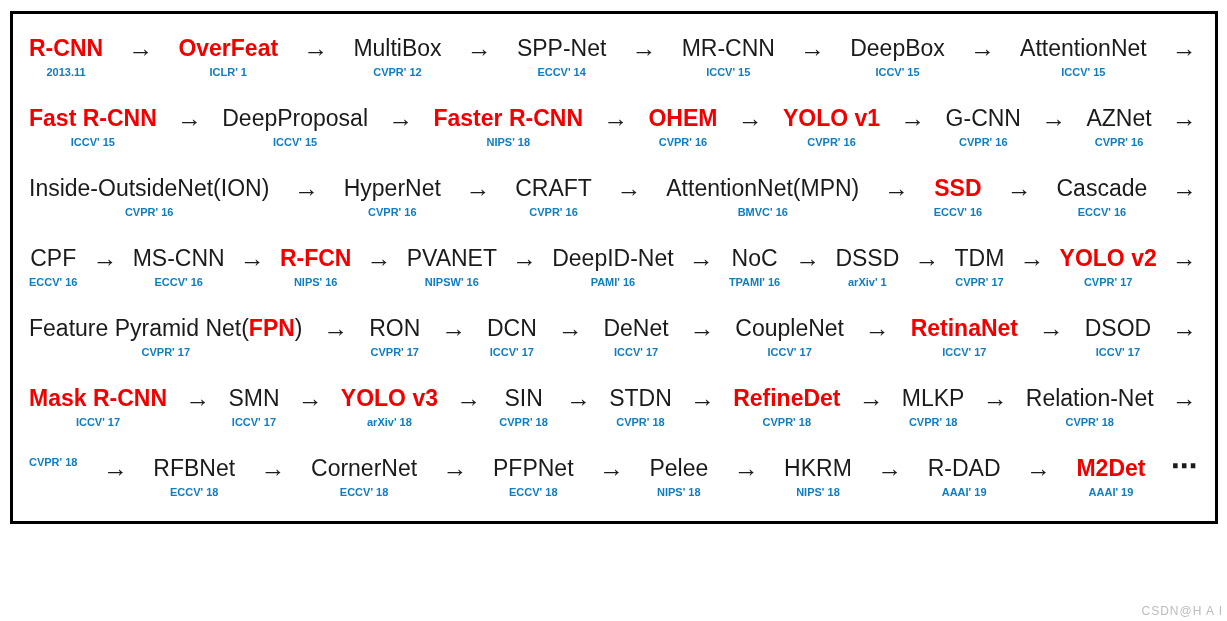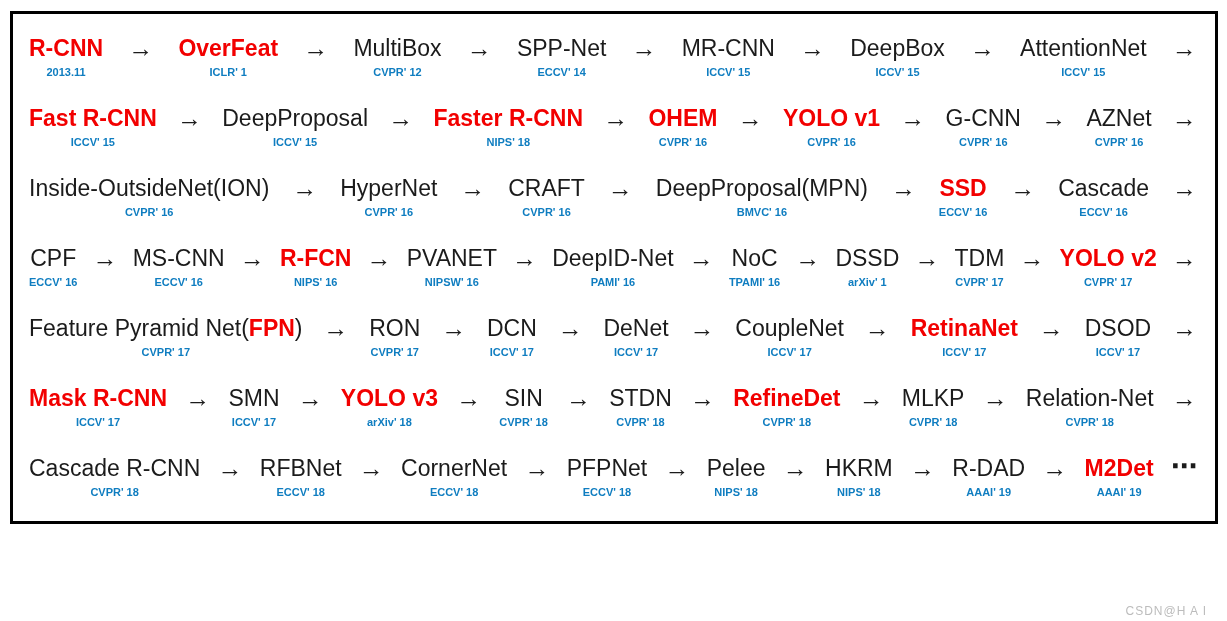--- a/index.html
+++ b/index.html
@@ -39,21 +39,21 @@
   }
   .arrow{
     font-size:25px;line-height:30px;color:var(--ink);padding:0 2px;
     flex:0 0 auto;
   }
   .ellipsis{
     font-size:26px;line-height:26px;color:var(--ink);font-weight:700;
     padding:0 2px;
   }
   .watermark{
-    position:absolute;right:20px;bottom:3px;
+    position:absolute;right:4px;bottom:3px;
     font-size:12px;color:#bcbcbc;letter-spacing:1px;
   }
 </style>
 </head>
 <body>
 
 <div class="frame">
   <div id="timeline">
       <div class="row">
         <div class="node">
@@ -139,21 +139,21 @@
           <div class="name">HyperNet</div>
           <div class="venue">CVPR' 16</div>
         </div>
         <span class="arrow">→</span>
         <div class="node">
           <div class="name">CRAFT</div>
           <div class="venue">CVPR' 16</div>
         </div>
         <span class="arrow">→</span>
         <div class="node">
-          <div class="name">DeepProposal(MPN)</div>
+          <div class="name">AttentionNet(MPN)</div>
           <div class="venue">BMVC' 16</div>
         </div>
         <span class="arrow">→</span>
         <div class="node">
           <div class="name hl">SSD</div>
           <div class="venue">ECCV' 16</div>
         </div>
         <span class="arrow">→</span>
         <div class="node">
           <div class="name">Cascade</div>
@@ -282,21 +282,20 @@
         </div>
         <span class="arrow">→</span>
         <div class="node">
           <div class="name">Relation-Net</div>
           <div class="venue">CVPR' 18</div>
         </div>
         <span class="arrow">→</span>
       </div>
       <div class="row">
         <div class="node">
-          <div class="name">Cascade R-CNN</div>
           <div class="venue">CVPR' 18</div>
         </div>
         <span class="arrow">→</span>
         <div class="node">
           <div class="name">RFBNet</div>
           <div class="venue">ECCV' 18</div>
         </div>
         <span class="arrow">→</span>
         <div class="node">
           <div class="name">CornerNet</div>

